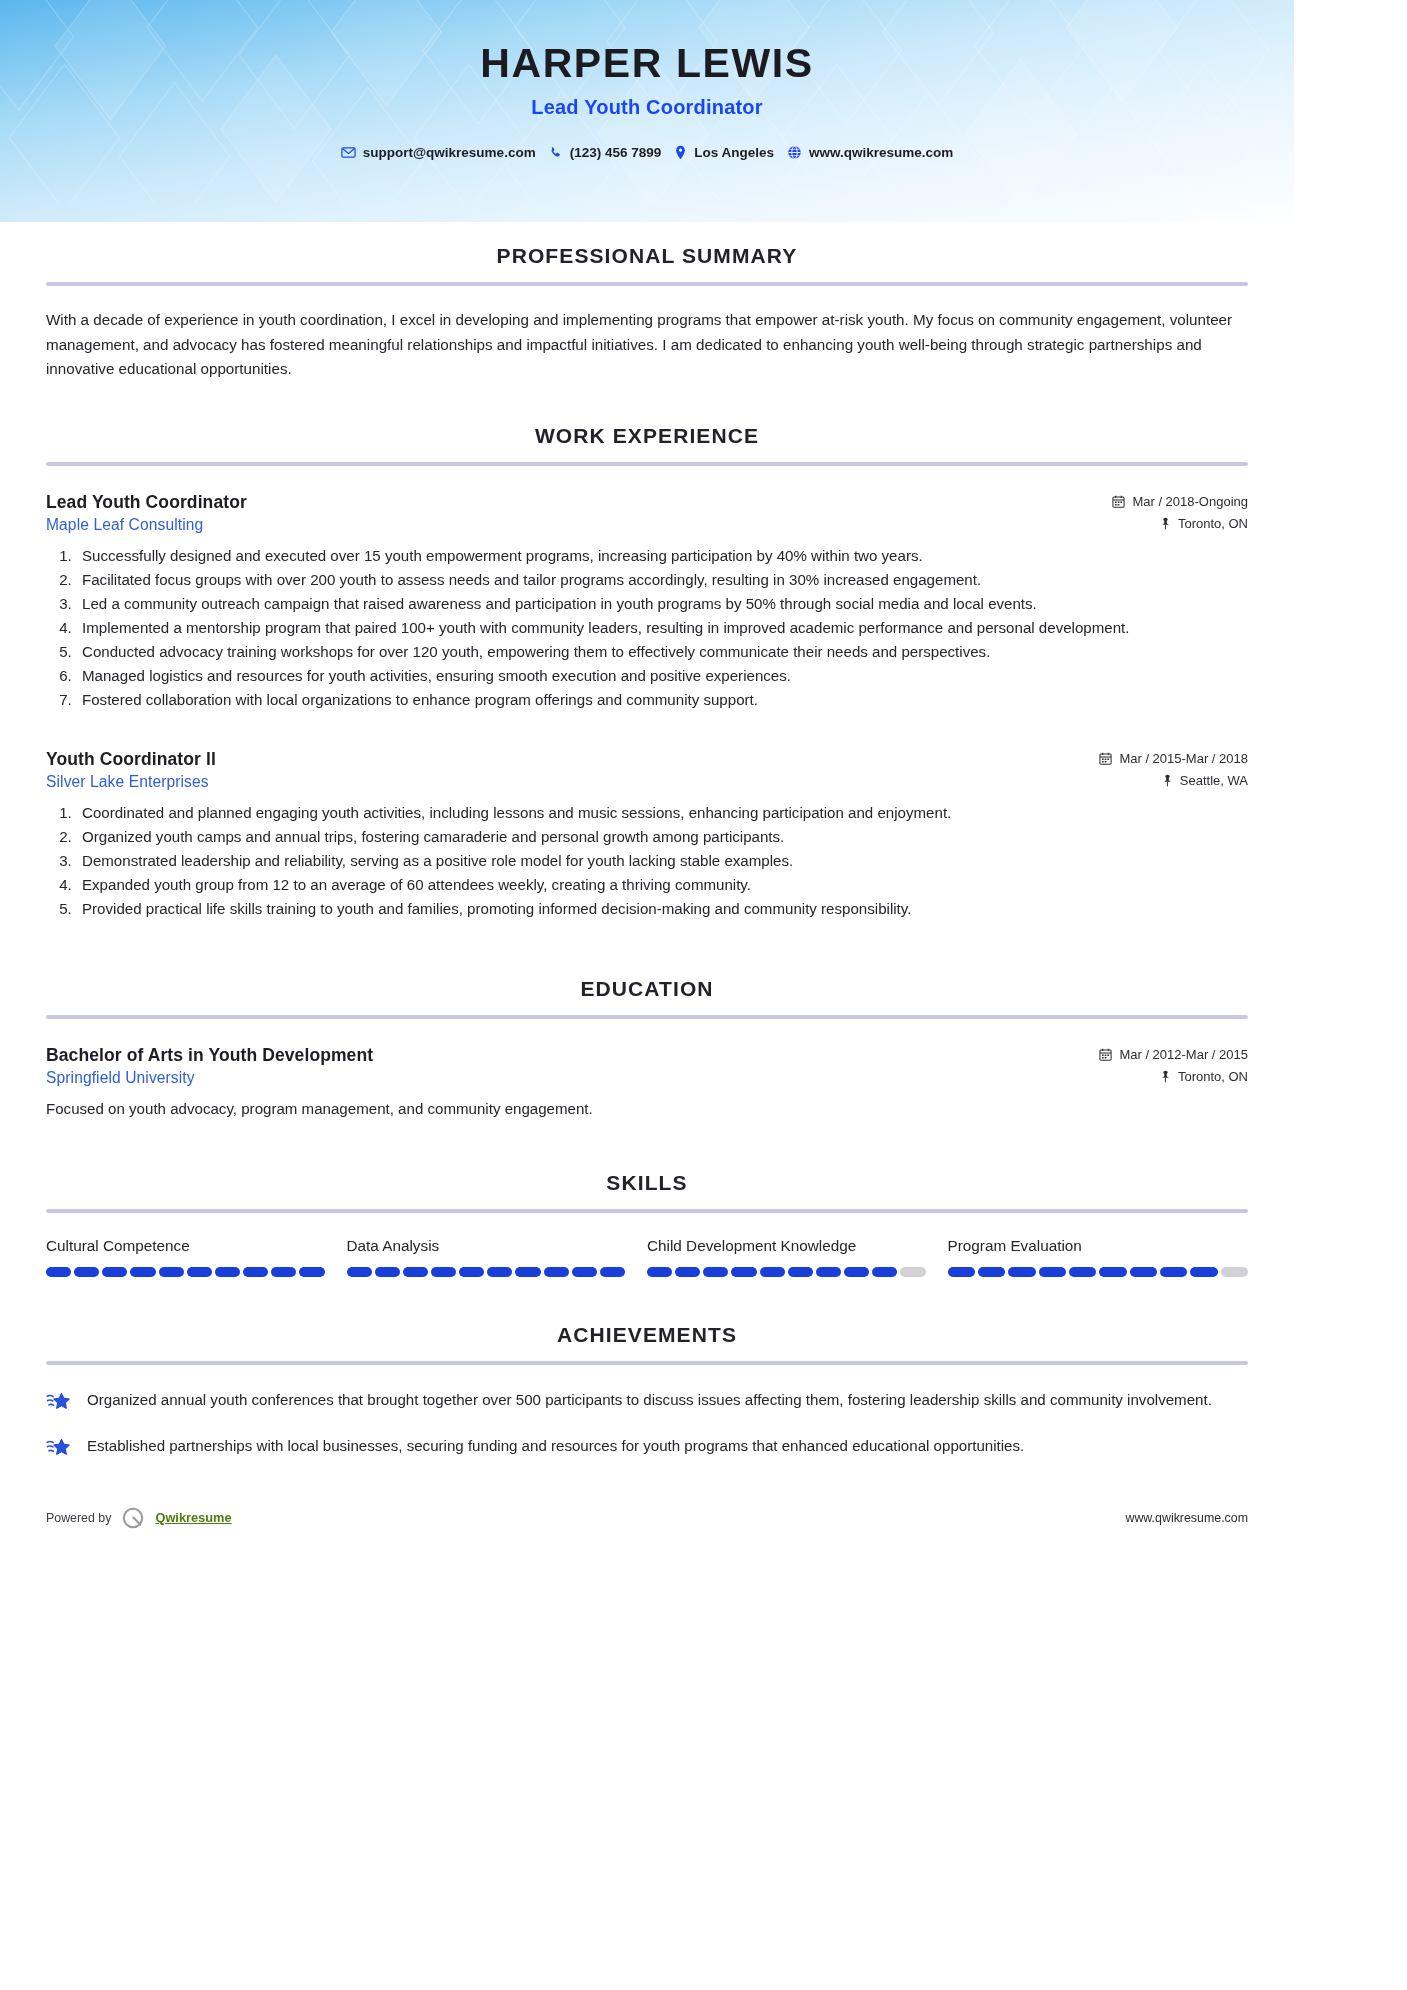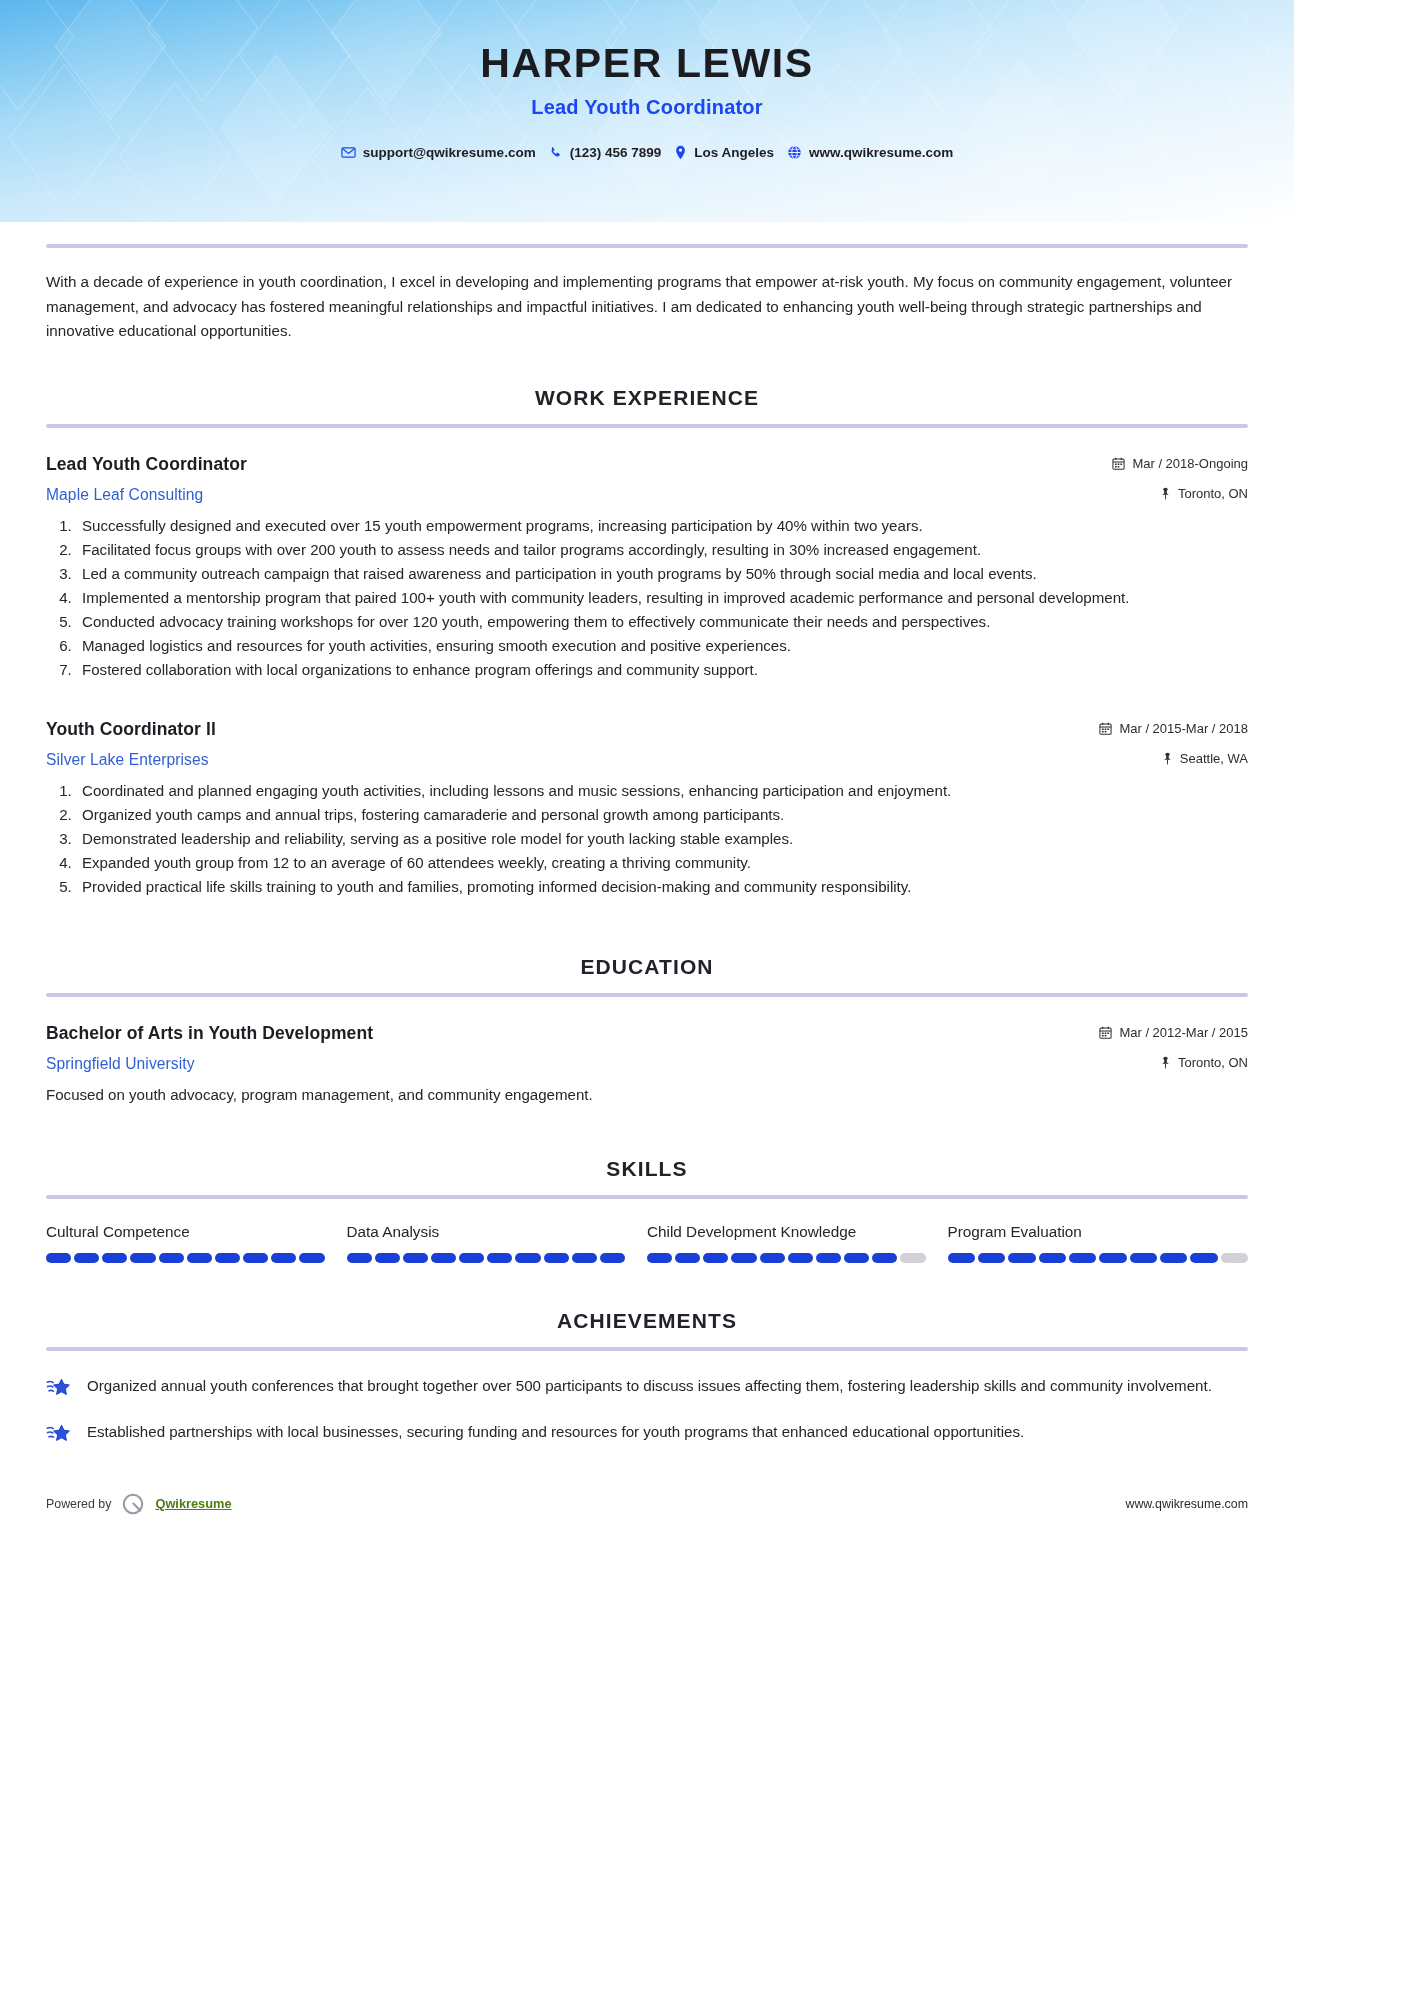--- a/index.html
+++ b/index.html
@@ -109,21 +109,21 @@
   }
   .entry-title {
     font-size: 17.5px;
     font-weight: bold;
     color: #1d1d23;
     letter-spacing: .1px;
   }
   .entry-org {
     font-size: 15.6px;
     color: #2f5fd0;
-    margin-top: 11px;
+    margin-top: 3px;
     letter-spacing: .1px;
   }
   .meta {
     display: flex;
     align-items: center;
     justify-content: flex-end;
     gap: 7px;
     font-size: 13px;
     color: #2c2c33;
     white-space: nowrap;
@@ -305,20 +305,21 @@
           <span>www.qwikresume.com</span>
         </div>
 
       </div>
     </div>
   </div>
 
   <div class="body">
 
     <div class="section" style="margin-top:22px;">
+      <div class="section-title">PROFESSIONAL SUMMARY</div>
       <div class="rule"></div>
       <p class="summary-text">With a decade of experience in youth coordination, I excel in developing and implementing programs that empower at-risk youth. My focus on community engagement, volunteer management, and advocacy has fostered meaningful relationships and impactful initiatives. I am dedicated to enhancing youth well-being through strategic partnerships and innovative educational opportunities.</p>
     </div>
 
     <div class="section" style="margin-top:42px;">
       <div class="section-title">WORK EXPERIENCE</div>
       <div class="rule"></div>
 
       <div class="entry">
         <div class="entry-row">

